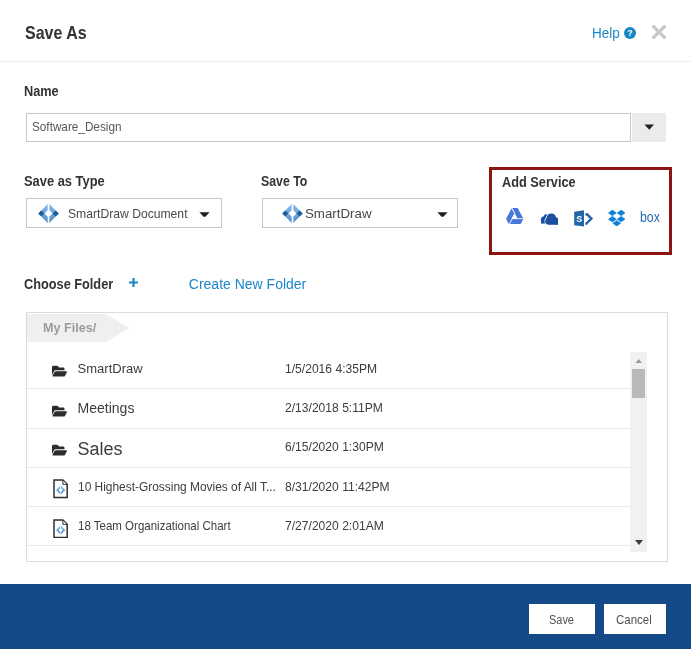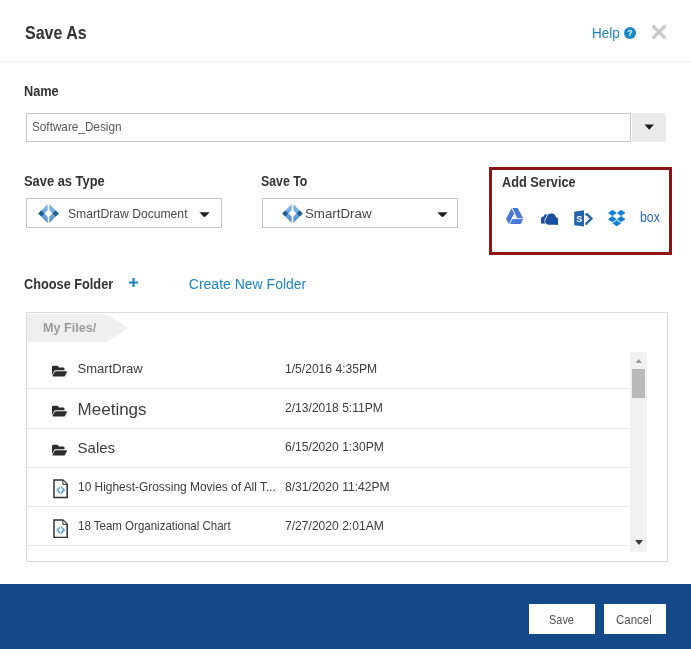--- a/index.html
+++ b/index.html
@@ -140,28 +140,28 @@
   <svg class="abs" style="left:52.2px; top:364.2px;" width="15" height="14.4" viewBox="0 0 576 512" preserveAspectRatio="none">
       <use href="#folderopen" fill="#2d2d2d"></use>
     </svg>
   <div class="abs" style="left:77.6px; top:361.6px; font-size:13px; color:#3d3d3d;">SmartDraw</div>
   <div class="abs sx" style="left:285.4px; top:361.6px; font-size:13px; color:#3d3d3d; transform:scaleX(0.93);">1/5/2016 4:35PM</div>
   <div class="abs" style="left:27px; top:388px; width:603px; height:1px; background:#e9e9e9;"></div>
 
   <svg class="abs" style="left:52.2px; top:403.5px;" width="15" height="14.4" viewBox="0 0 576 512" preserveAspectRatio="none">
       <use href="#folderopen" fill="#2d2d2d"></use>
     </svg>
-  <div class="abs" style="left:77.6px; top:400.9px; font-size:17px; color:#3d3d3d;">Meetings</div>
+  <div class="abs" style="left:77.6px; top:400.9px; font-size:14px; color:#3d3d3d;">Meetings</div>
   <div class="abs sx" style="left:285.4px; top:400.9px; font-size:13px; color:#3d3d3d; transform:scaleX(0.93);">2/13/2018 5:11PM</div>
   <div class="abs" style="left:27px; top:428px; width:603px; height:1px; background:#e9e9e9;"></div>
 
   <svg class="abs" style="left:52.2px; top:442.7px;" width="15" height="14.4" viewBox="0 0 576 512" preserveAspectRatio="none">
       <use href="#folderopen" fill="#2d2d2d"></use>
     </svg>
-  <div class="abs" style="left:77.6px; top:440.2px; font-size:15px; color:#3d3d3d;">Sales</div>
+  <div class="abs" style="left:77.6px; top:440.2px; font-size:18px; color:#3d3d3d;">Sales</div>
   <div class="abs sx" style="left:285.4px; top:440.2px; font-size:13px; color:#3d3d3d; transform:scaleX(0.93);">6/15/2020 1:30PM</div>
   <div class="abs" style="left:27px; top:467px; width:603px; height:1px; background:#e9e9e9;"></div>
 
   <svg class="abs" style="left:52.8px; top:479.3px;" width="15.2" height="19.5" viewBox="0 0 15.2 19.5">
       <use href="#docicon"></use>
     </svg>
   <div class="abs sx" style="left:77.6px; top:479.5px; font-size:13px; color:#3d3d3d; transform:scaleX(0.917);">10 Highest-Grossing Movies of All T...</div>
   <div class="abs sx" style="left:285.4px; top:479.5px; font-size:13px; color:#3d3d3d; transform:scaleX(0.93);">8/31/2020 11:42PM</div>
   <div class="abs" style="left:27px; top:506px; width:603px; height:1px; background:#e9e9e9;"></div>
 

